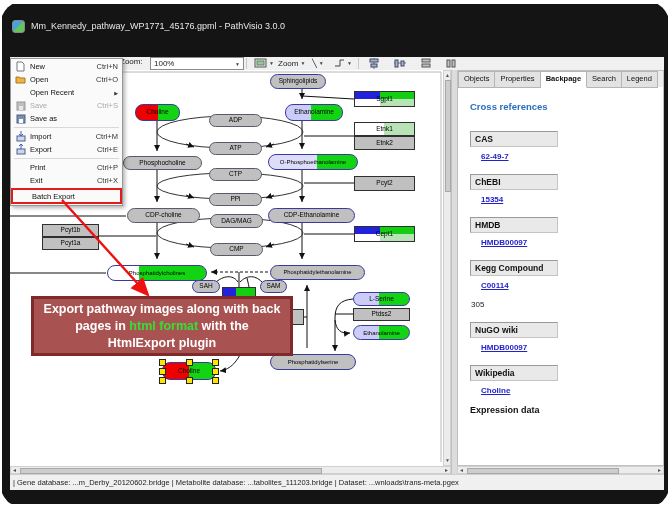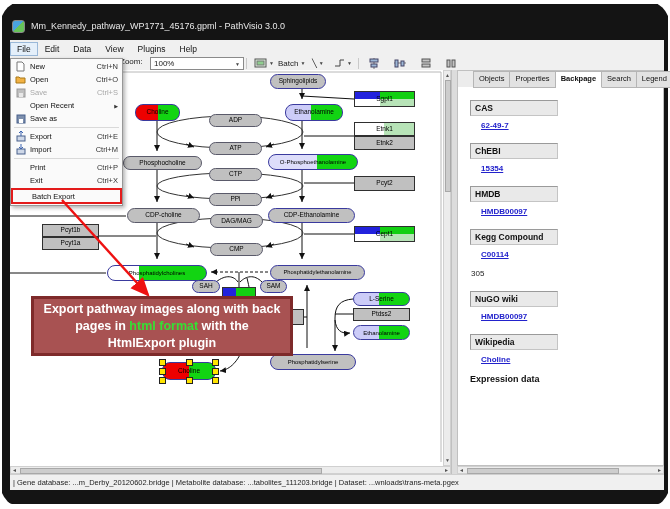--- a/index.html
+++ b/index.html
@@ -25,21 +25,21 @@
   .tsep{position:absolute;width:1px;height:11px;background:#c9c9c9;top:1px;}
   
   .canvas{position:absolute;left:8px;top:66px;width:433px;height:396px;background:#fff;overflow:hidden;}
   .vscroll{position:absolute;left:441px;top:66px;width:8px;height:396px;background:#ececec;border:1px solid #d0d0d0;box-sizing:border-box;font-size:5px;color:#555;}
   .hscroll{position:absolute;top:462px;height:8px;background:#ececec;border:1px solid #d0d0d0;box-sizing:border-box;font-size:5px;color:#555;}
   .thumb{position:absolute;background:#cdcdcd;border:1px solid #a8a8a8;}
   .sarr{position:absolute;line-height:7px;}
   .splitter{position:absolute;left:449px;top:66px;width:6px;height:404px;background:#dcdcdc;border-left:1px solid #c0c0c0;box-sizing:border-box;}
   
   .panel{position:absolute;left:455px;top:66px;width:207px;height:396px;background:#fff;border:1px solid #c0c0c0;box-sizing:border-box;}
-  .tabs{position:absolute;left:0;top:0;right:0;height:16px;background:#ececec;display:flex;font-size:7.5px;color:#111;padding-left:15px;}
+  .tabs{position:absolute;left:0;top:0;right:0;height:16px;background:#ececec;display:flex;font-size:7.5px;color:#111;}
   .tab{padding:2px 5px;border:1px solid #b5b5b5;border-left:none;background:#e2e2e2;height:11px;}
   .tab:first-child{border-left:1px solid #b5b5b5;}
   .tab.active{background:#fff;border-bottom:1px solid #fff;font-weight:bold;}
   .pcontent{position:absolute;left:0;top:16px;right:0;bottom:8px;padding:10px 0 0 12px;overflow:hidden;}
   .xref-head{color:#2a6fbd;font-weight:bold;font-size:9.5px;margin:4px 0 16px 0;}
   .xsec{margin-bottom:9px;}
   .xtitle{display:inline-block;min-width:78px;background:#e9e9e9;border:1px solid #9a9a9a;
     border-bottom-color:#c4c4c4;border-right-color:#c4c4c4;padding:2px 4px;font-weight:bold;
     font-size:8.5px;color:#111;}
   .xval{margin:5px 0 10px 1px;font-size:8px;}
@@ -81,47 +81,39 @@
 <body>
 
 <div class="screen">
   <div class="window">
 
     <div class="titlebar">
       <div class="appicon"></div>
       <span>Mm_Kennedy_pathway_WP1771_45176.gpml - PathVisio 3.0.0</span>
     </div>
 
-    <div class="menubar">
-      <span class="mitem open">File</span>
-      <span class="mitem">Edit</span>
-      <span class="mitem">Data</span>
-      <span class="mitem">View</span>
-      <span class="mitem">Plugins</span>
-      <span class="mitem">Help</span>
-    </div>
 
     <div class="toolbar">
       <div class="tb" style="left:110px;top:0;">
           <span>Zoom:</span>
         </div>
       <div class="combo" style="position:absolute;left:140px;top:0;width:86px;">
         <span>100%</span>
         <span class="caret">▼</span>
       </div>
       <div class="tsep" style="left:236px;"></div>
       <div class="tbtn" style="position:absolute;left:242px;top:0;">
         <svg width="13" height="10">
             <rect x="1" y="1" width="11" height="8" fill="#dff0df" stroke="#555"></rect>
             <rect x="3" y="3" width="7" height="4" fill="#8fce8f" stroke="#777"></rect>
           </svg>
         <span class="caret">▼</span>
       </div>
       <div class="tbtn" style="position:absolute;left:266px;top:0;">
-        <span>Batch</span>
+        <span>Zoom</span>
         <span class="caret">▼</span>
       </div>
       <div class="tbtn" style="position:absolute;left:300px;top:0;">
         <span style="font-size:8px">╲</span>
         <span class="caret">▼</span>
       </div>
       <div class="tbtn" style="position:absolute;left:322px;top:0;">
         <svg width="11" height="10">
             <polyline points="1,8 6,8 6,2 10,2" fill="none" stroke="#444"></polyline>
           </svg>
@@ -281,20 +273,21 @@
 
     <div class="panel">
       <div class="tabs">
         <span class="tab">Objects</span>
         <span class="tab">Properties</span>
         <span class="tab active">Backpage</span>
         <span class="tab">Search</span>
         <span class="tab">Legend</span>
       </div>
       <div class="pcontent">
+        <div class="xref-head">Cross references</div>
 
         <div class="xsec">
           <div class="xtitle">CAS</div>
           <div class="xval"><a href="#">62-49-7</a></div>
         </div>
         <div class="xsec">
           <div class="xtitle">ChEBI</div>
           <div class="xval"><a href="#">15354</a></div>
         </div>
         <div class="xsec">
@@ -331,66 +324,66 @@
           <span class="fshort">Ctrl+N</span>
       </div>
       <div class="fitem">
         <span class="ficon">
             <svg width="11" height="9">
               <path d="M1,2 H4 L5,3 H10 V8 H1 Z" fill="#f2b244" stroke="#a87818"></path>
             </svg>
           </span>
         <span class="flabel">Open</span>
           <span class="fshort">Ctrl+O</span>
+      </div>
+      <div class="fitem">
+        <span class="ficon"></span>
+        <span class="flabel">Open Recent</span>
+        <span class="fshort" style="font-size:5px">▶</span>
       </div>
       <div class="fitem disabled">
         <span class="ficon">
             <svg width="10" height="10">
               <rect x="1" y="1" width="8" height="8" fill="#bfbfbf" stroke="#999"></rect>
               <rect x="3" y="5" width="4" height="4" fill="#e8e8e8"></rect>
             </svg>
           </span>
         <span class="flabel">Save</span>
           <span class="fshort">Ctrl+S</span>
       </div>
       <div class="fitem">
-        <span class="ficon"></span>
-        <span class="flabel">Open Recent</span>
-        <span class="fshort" style="font-size:5px">▶</span>
-      </div>
-      <div class="fitem">
         <span class="ficon">
             <svg width="10" height="10">
               <rect x="1" y="1" width="8" height="8" fill="#7d8fad" stroke="#49618c"></rect>
               <rect x="3" y="5" width="4" height="4" fill="#fff"></rect>
             </svg>
           </span>
         <span class="flabel">Save as</span>
           <span class="fshort"></span>
       </div>
       <div class="fsep"></div>
       <div class="fitem">
         <span class="ficon">
             <svg width="10" height="11">
               <rect x="1" y="5" width="8" height="5" fill="#cfd8e8" stroke="#49618c"></rect>
+              <path d="M5,0 V5 M3,3 L5,5 L7,3" stroke="#3a62b0" fill="none"></path>
+            </svg>
+          </span>
+        <span class="flabel">Import</span>
+          <span class="fshort">Ctrl+M</span>
+      </div>
+      <div class="fitem">
+        <span class="ficon">
+            <svg width="10" height="11">
+              <rect x="1" y="5" width="8" height="5" fill="#cfd8e8" stroke="#49618c"></rect>
               <path d="M5,5 V0 M3,2 L5,0 L7,2" stroke="#3a62b0" fill="none"></path>
             </svg>
           </span>
         <span class="flabel">Export</span>
           <span class="fshort">Ctrl+E</span>
-      </div>
-      <div class="fitem">
-        <span class="ficon">
-            <svg width="10" height="11">
-              <rect x="1" y="5" width="8" height="5" fill="#cfd8e8" stroke="#49618c"></rect>
-              <path d="M5,0 V5 M3,3 L5,5 L7,3" stroke="#3a62b0" fill="none"></path>
-            </svg>
-          </span>
-        <span class="flabel">Import</span>
-          <span class="fshort">Ctrl+M</span>
       </div>
       <div class="fsep"></div>
       <div class="fitem">
         <span class="ficon"></span>
         <span class="flabel">Print</span>
           <span class="fshort">Ctrl+P</span>
       </div>
       <div class="fitem">
         <span class="ficon"></span>
         <span class="flabel">Exit</span>

